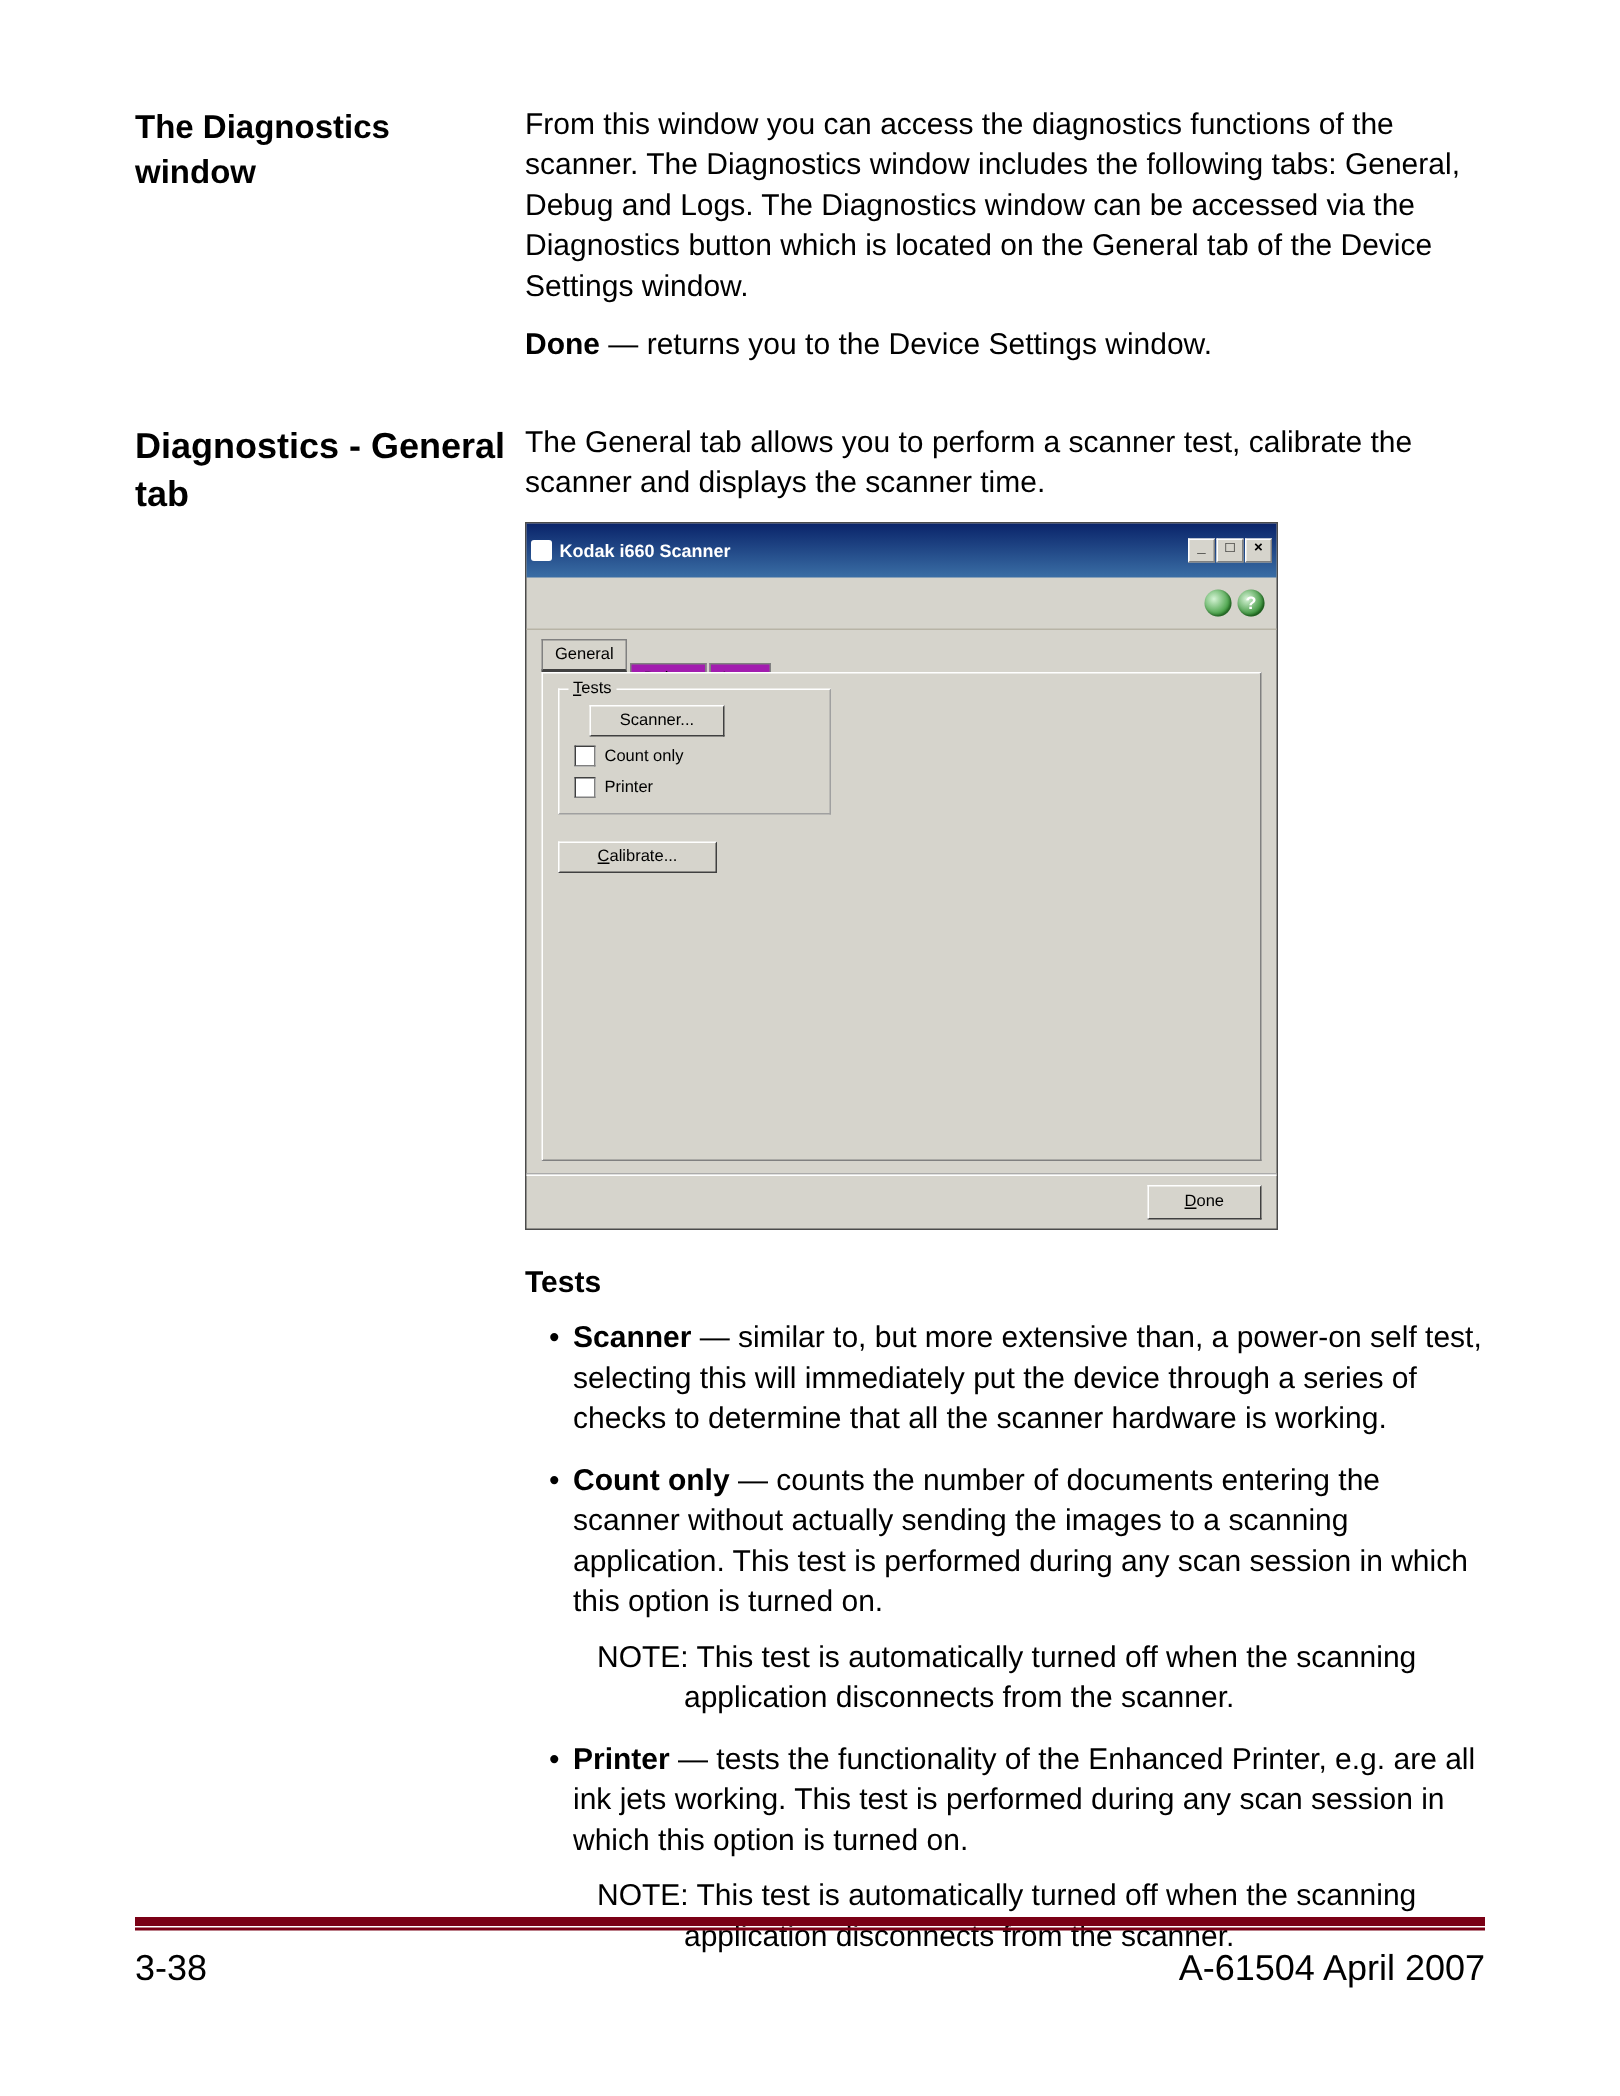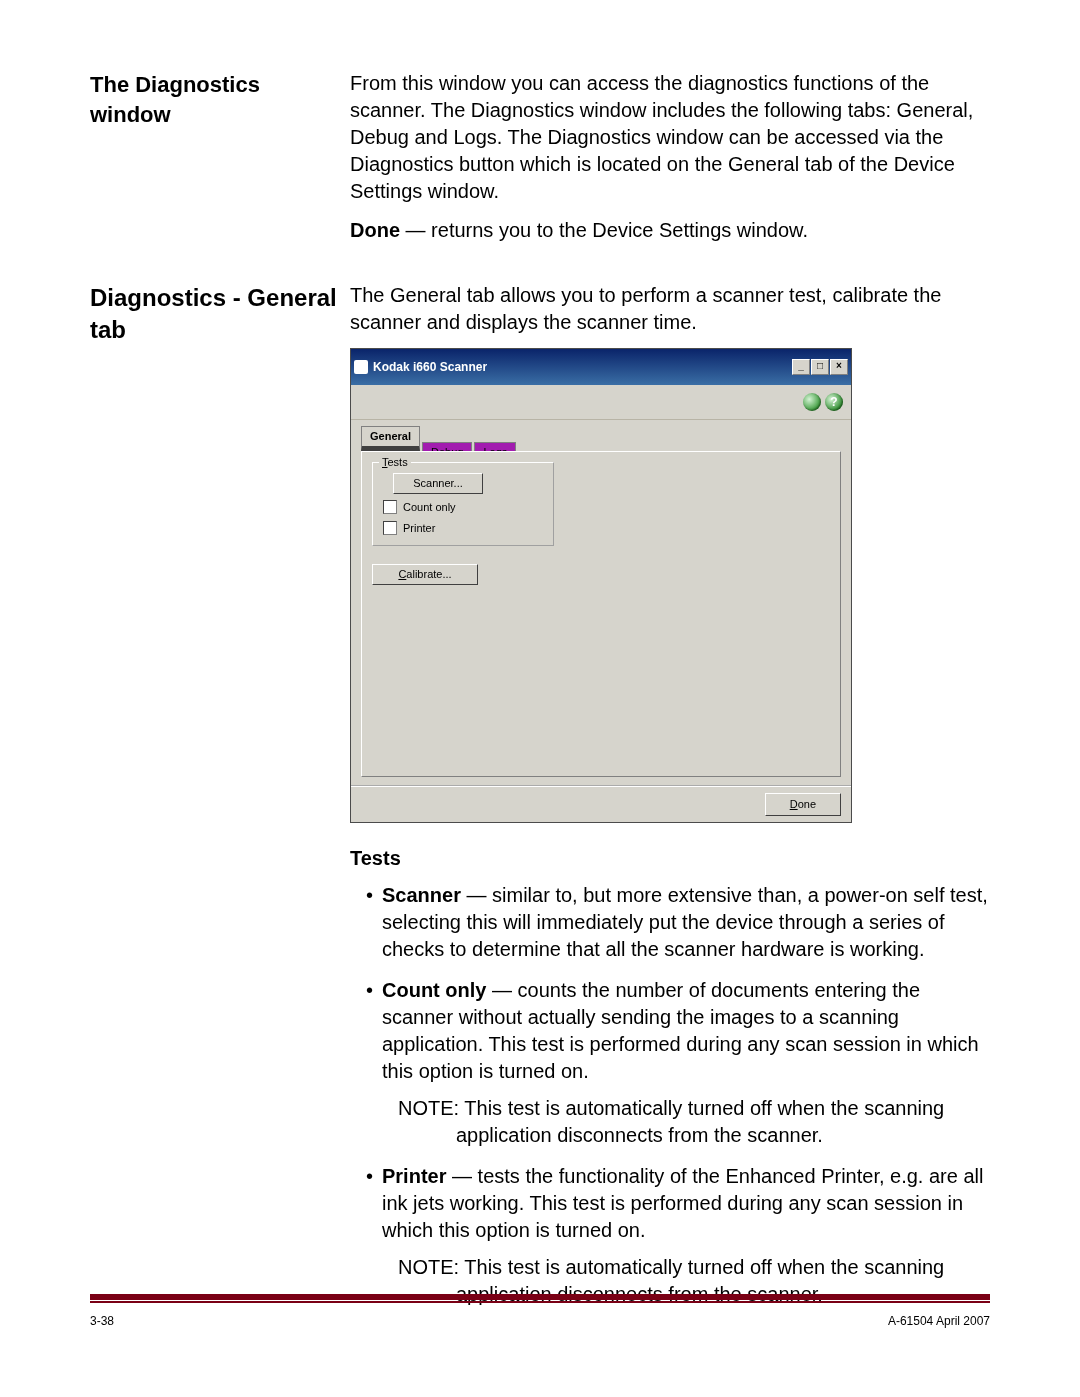--- a/index.html
+++ b/index.html
@@ -152,24 +152,23 @@
     padding: 2px 8px;
     border: 1px solid #808080;
     border-bottom: none;
     background: #a21caf;
     margin-right: 2px;
     position: relative;
     top: 16px;
   }
   .tab.active {
     background: #d6d4cc;
-    border-bottom: 5px solid #404040;
+    border-bottom: 2px solid #404040;
     z-index: 2;
     top: 0;
-    font-weight: bold;
   }
   .tabpanel {
     border: 1px solid #808080;
     border-top-color: #fff;
     border-left-color: #fff;
     padding: 10px 10px 14px 10px;
     background: #d6d4cc;
     min-height: 300px;
     position: relative;
   }
@@ -262,21 +261,21 @@
     right: 90px;
     bottom: 68px;
     border-top: 6px solid #7a0015;
     padding-top: 1px;
   }
   .footer-line .inner {
     border-top: 2px solid #7a0015;
     padding-top: 10px;
     display: flex;
     justify-content: space-between;
-    font-size: 12px;
+    font-size: 24px;
   }
   .u { text-decoration: underline; }
 </style>
 </head>
 <body>
 
 <div class="page">
 
   <div class="row">
     <div class="leftcol">The Diagnostics window</div>

